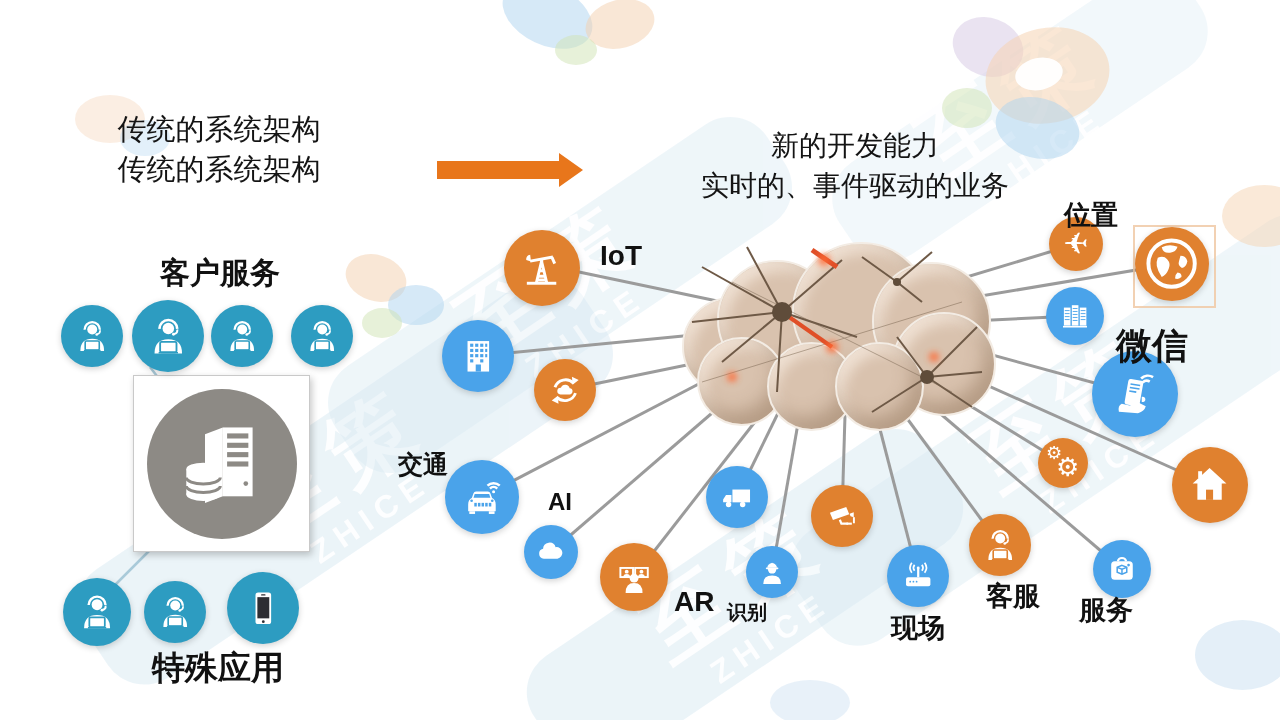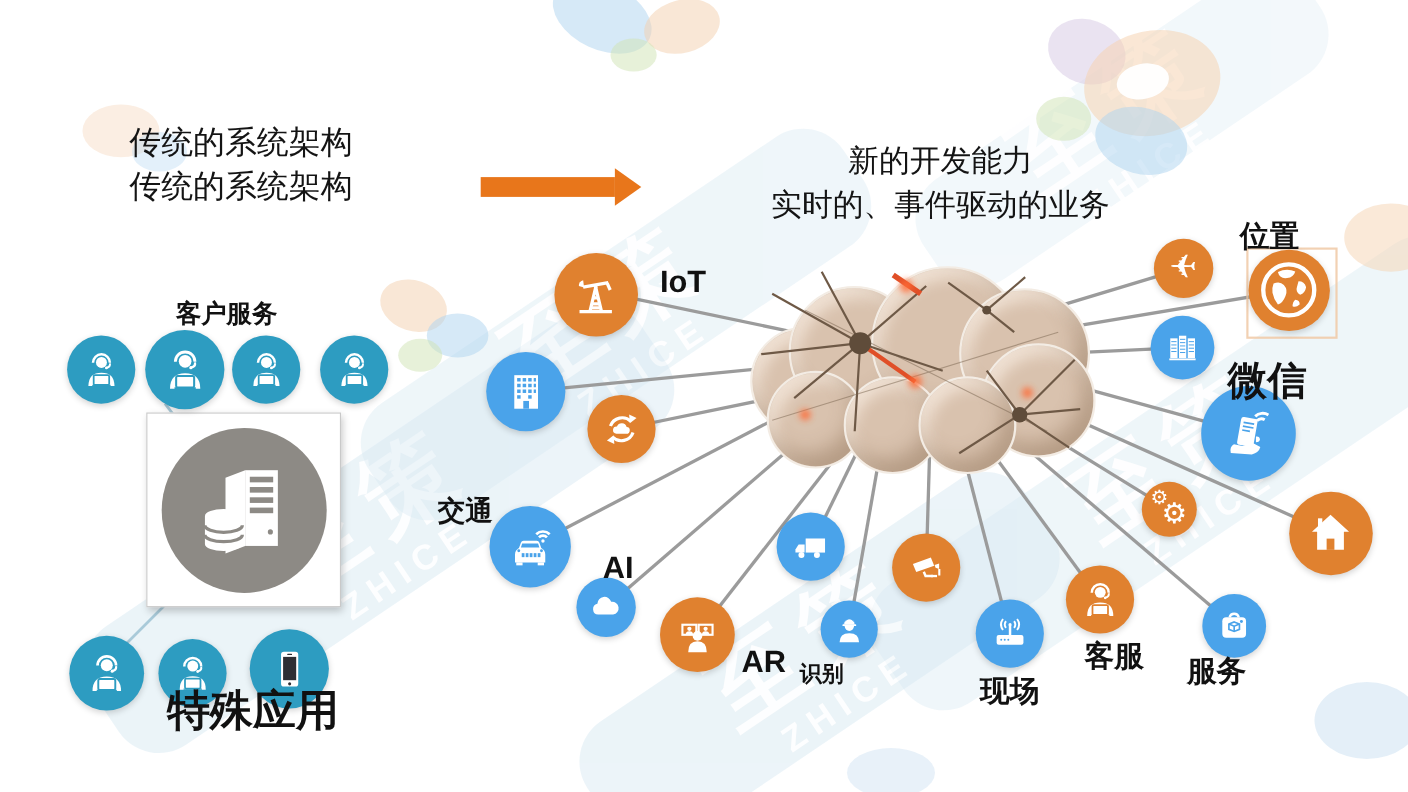--- a/index.html
+++ b/index.html
@@ -149,21 +149,21 @@
     <div>传统的系统架构</div>
   </div>
   <div id="rhead" class="heading">
     <div>新的开发能力</div>
     <div>实时的、事件驱动的业务</div>
   </div>
 
   <div id="arrowbar"></div>
   <div id="arrowhead"></div>
 
-  <div class="nlabel" style="left:160px;top:270px;font-size:23px">客户服务</div>
+  <div class="nlabel" style="left:160px;top:253px;font-size:30px">客户服务</div>
   <div class="node t" style="left:61px;top:305px;width:62px;height:62px">
       <svg class="ic" viewBox="0 0 24 24">
         <use href="#sym-agent"></use>
       </svg>
     </div>
   <div class="node t" style="left:132px;top:300px;width:72px;height:72px">
       <svg class="ic" viewBox="0 0 24 24">
         <use href="#sym-agent"></use>
       </svg>
     </div>
@@ -209,21 +209,21 @@
       </svg>
     </div>
   <div class="node t" style="left:227px;top:572px;width:72px;height:72px">
     <svg class="ic" viewBox="0 0 24 24">
       <rect x="7.8" y="3.5" width="8.4" height="17" rx="1.4" fill="#fff"></rect>
       <rect x="8.8" y="6" width="6.4" height="11.4" fill="#2e2e33"></rect>
       <circle cx="12" cy="19.2" r="0.75" fill="#2e2e33"></circle>
       <rect x="10.8" y="4.5" width="2.4" height="0.6" rx="0.3" fill="#2e2e33"></rect>
     </svg>
   </div>
-  <div class="nlabel" style="left:152px;top:619px;font-size:39px">特殊应用</div>
+  <div class="nlabel" style="left:152px;top:646px;font-size:33px">特殊应用</div>
 
   <div id="cloud">
     <div class="cc" style="left:10px;top:55px;width:95px;height:95px"></div>
     <div class="cc" style="left:45px;top:18px;width:115px;height:115px"></div>
     <div class="cc" style="left:120px;top:0;width:135px;height:135px"></div>
     <div class="cc" style="left:205px;top:20px;width:115px;height:115px;left:200px"></div>
     <div class="cc" style="left:228px;top:70px;width:100px;height:100px;left:220px"></div>
     <div class="cc" style="left:25px;top:95px;width:85px;height:85px"></div>
     <div class="cc" style="left:95px;top:100px;width:85px;height:85px"></div>
     <div class="cc" style="left:163px;top:100px;width:85px;height:85px"></div>
@@ -333,21 +333,21 @@
           <rect x="13.7" y="15.1" width="1.3" height="1.9"></rect>
         <rect x="15.6" y="15.1" width="1.3" height="1.9"></rect>
         <circle cx="6.6" cy="14" r="0.7"></circle>
           <circle cx="17.4" cy="14" r="0.7"></circle>
       </g>
       <rect x="5.4" y="19.5" width="3" height="1.4" fill="#fff"></rect>
       <rect x="15.6" y="19.5" width="3" height="1.4" fill="#fff"></rect>
     </svg>
   </div>
 
-  <div class="nlabel" style="left:548px;top:500px;font-size:28px">AI</div>
+  <div class="nlabel" style="left:548px;top:488px;font-size:24px">AI</div>
   <div class="node b" style="left:524px;top:525px;width:54px;height:54px">
     <svg class="ic" viewBox="0 0 24 24">
       <path d="M7,17 a3.6,3.6 0 0 1 -0.5,-7.1 a4.6,4.6 0 0 1 9,-1.2 a3.3,3.3 0 0 1 1.3,8.3 z" fill="#fff"></path>
     </svg>
   </div>
 
   <div class="node o" style="left:600px;top:543px;width:68px;height:68px">
     <svg class="ic" viewBox="0 0 24 24">
       <rect x="4.2" y="6.8" width="7.2" height="5.2" fill="none" stroke="#fff" stroke-width="1.1"></rect>
       <rect x="12.6" y="6.8" width="7.2" height="5.2" fill="none" stroke="#fff" stroke-width="1.1"></rect>
@@ -467,21 +467,21 @@
       <rect x="15.2" y="6.4" width="4.4" height="12" fill="#fff"></rect>
       <g stroke="#4aa3ea" stroke-width="0.6">
         <path d="M5.2,8.4 h3.2 M5.2,10.4 h3.2 M5.2,12.4 h3.2 M5.2,14.4 h3.2"></path>
         <path d="M10.5,7 h3.2 M10.5,9 h3.2 M10.5,11 h3.2 M10.5,13 h3.2 M10.5,15 h3.2"></path>
         <path d="M15.8,8.4 h3.2 M15.8,10.4 h3.2 M15.8,12.4 h3.2 M15.8,14.4 h3.2"></path>
       </g>
       <rect x="4" y="18.6" width="16" height="1.1" fill="#fff"></rect>
     </svg>
   </div>
 
-  <div class="nlabel" style="left:1127px;top:197px;font-size:27px">位置</div>
+  <div class="nlabel" style="left:1064px;top:197px;font-size:27px">位置</div>
   <div class="node o" style="left:1049px;top:217px;width:54px;height:54px">
     <span class="glyph" style="font-size:30px;transform:scaleX(-1)">✈</span>
   </div>
   <div id="globeframe"></div>
   <div class="node o" style="left:1135px;top:227px;width:74px;height:74px">
     <svg class="ic" viewBox="0 0 24 24" style="width:80%;height:80%">
       <circle cx="12" cy="12" r="9.4" fill="none" stroke="#fff" stroke-width="1.6"></circle>
       <path d="M8,5.4 q3.2,-1.6 6.4,-0.2 q-0.6,2.2 -3,2.4 q-2.8,0.4 -3.4,-2.2 z" fill="#fff"></path>
       <path d="M6.4,9.6 q2.4,-1 3.8,0.6 q1.6,1.8 0.6,4 q-1,2.6 -2.8,3.2 q-1.6,-2.2 -2,-4.4 q-0.2,-2 0.4,-3.4 z" fill="#fff"></path>
       <path d="M15.6,8.8 q2.2,0 2.8,2.2 q-0.4,2.2 -2.2,2.8 q-1.8,-1.2 -1.2,-2.8 z" fill="#fff"></path>

